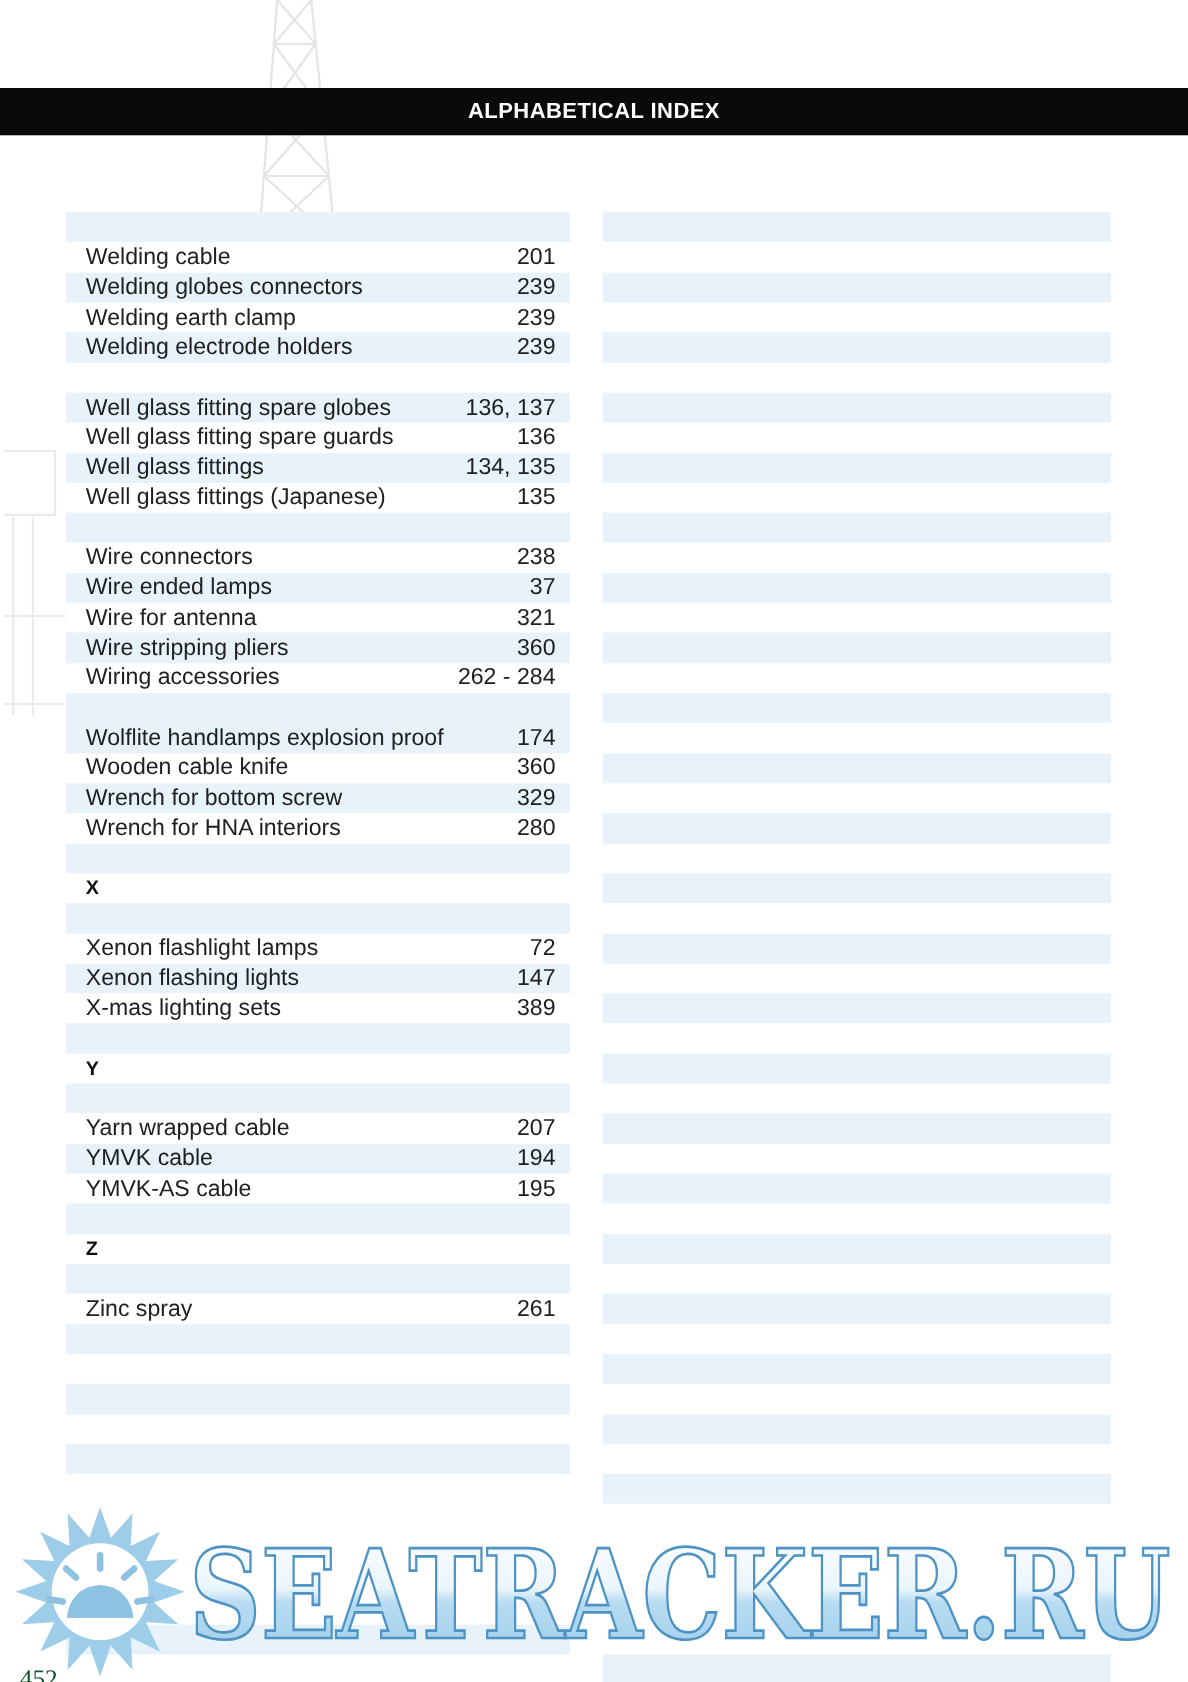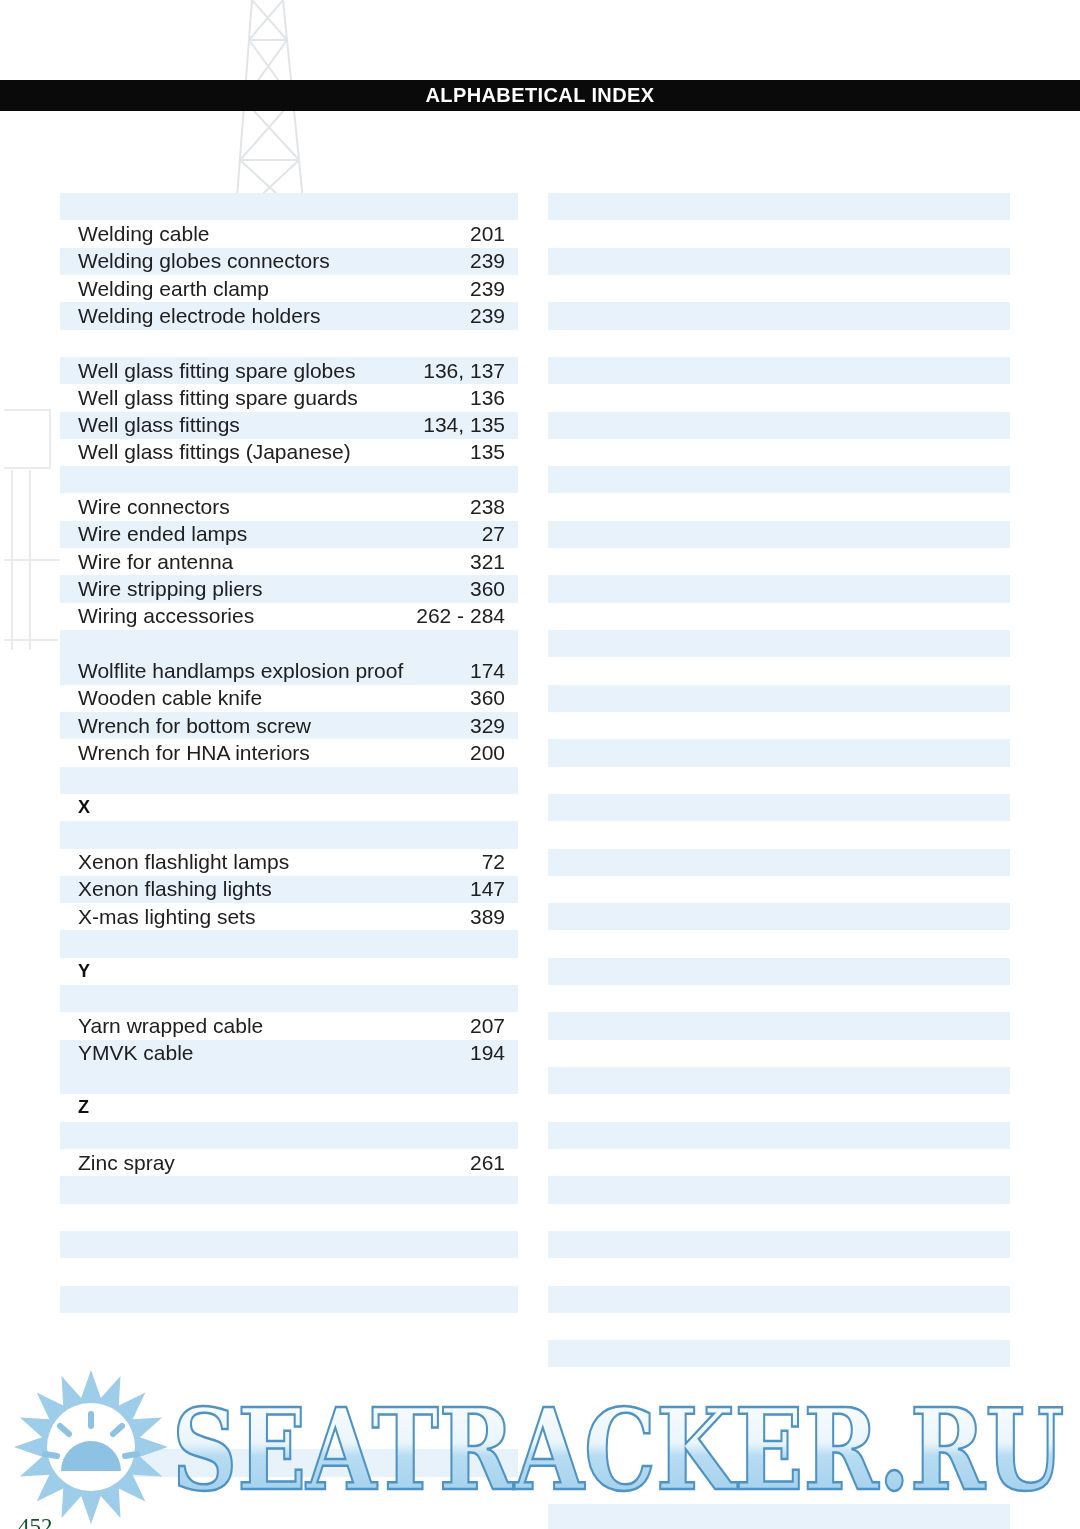--- a/index.html
+++ b/index.html
@@ -18,21 +18,21 @@
     position: relative;
     width: 1080px; height: 1529px;
     overflow: hidden;
     background: #ffffff;
   }
   .tower-bg {
     position: absolute; top: 0; left: 0; z-index: 0;
   }
   .header-bar {
     position: absolute; top: 80px; left: 0;
-    width: 1080px; height: 31px;
+    width: 1080px; height: 43px;
     background: var(--header-bg);
     z-index: 2;
     display: flex; align-items: center; justify-content: center;
   }
   .header-title {
     color: #ffffff;
     font-size: 20px;
     font-weight: bold;
     letter-spacing: 0.4px;
   }
@@ -135,21 +135,21 @@
         <span class="entry-label">Well glass fittings (Japanese)</span>
         <span class="entry-pages">135</span>
       </div>
       <div class="row stripe"></div>
       <div class="row">
         <span class="entry-label">Wire connectors</span>
         <span class="entry-pages">238</span>
       </div>
       <div class="row stripe">
         <span class="entry-label">Wire ended lamps</span>
-        <span class="entry-pages">27</span>
+        <span class="entry-pages">37</span>
       </div>
       <div class="row">
         <span class="entry-label">Wire for antenna</span>
         <span class="entry-pages">321</span>
       </div>
       <div class="row stripe">
         <span class="entry-label">Wire stripping pliers</span>
         <span class="entry-pages">360</span>
       </div>
       <div class="row">
@@ -164,21 +164,21 @@
       <div class="row">
         <span class="entry-label">Wooden cable knife</span>
         <span class="entry-pages">360</span>
       </div>
       <div class="row stripe">
         <span class="entry-label">Wrench for bottom screw</span>
         <span class="entry-pages">329</span>
       </div>
       <div class="row">
         <span class="entry-label">Wrench for HNA interiors</span>
-        <span class="entry-pages">200</span>
+        <span class="entry-pages">280</span>
       </div>
       <div class="row stripe"></div>
       <div class="row">
         <span class="section-letter">X</span>
       </div>
       <div class="row stripe"></div>
       <div class="row">
         <span class="entry-label">Xenon flashlight lamps</span>
         <span class="entry-pages">72</span>
       </div>
@@ -195,20 +195,24 @@
         <span class="section-letter">Y</span>
       </div>
       <div class="row stripe"></div>
       <div class="row">
         <span class="entry-label">Yarn wrapped cable</span>
         <span class="entry-pages">207</span>
       </div>
       <div class="row stripe">
         <span class="entry-label">YMVK cable</span>
         <span class="entry-pages">194</span>
+      </div>
+      <div class="row">
+        <span class="entry-label">YMVK-AS cable</span>
+        <span class="entry-pages">195</span>
       </div>
       <div class="row stripe"></div>
       <div class="row">
         <span class="section-letter">Z</span>
       </div>
       <div class="row stripe"></div>
       <div class="row">
         <span class="entry-label">Zinc spray</span>
         <span class="entry-pages">261</span>
       </div>

